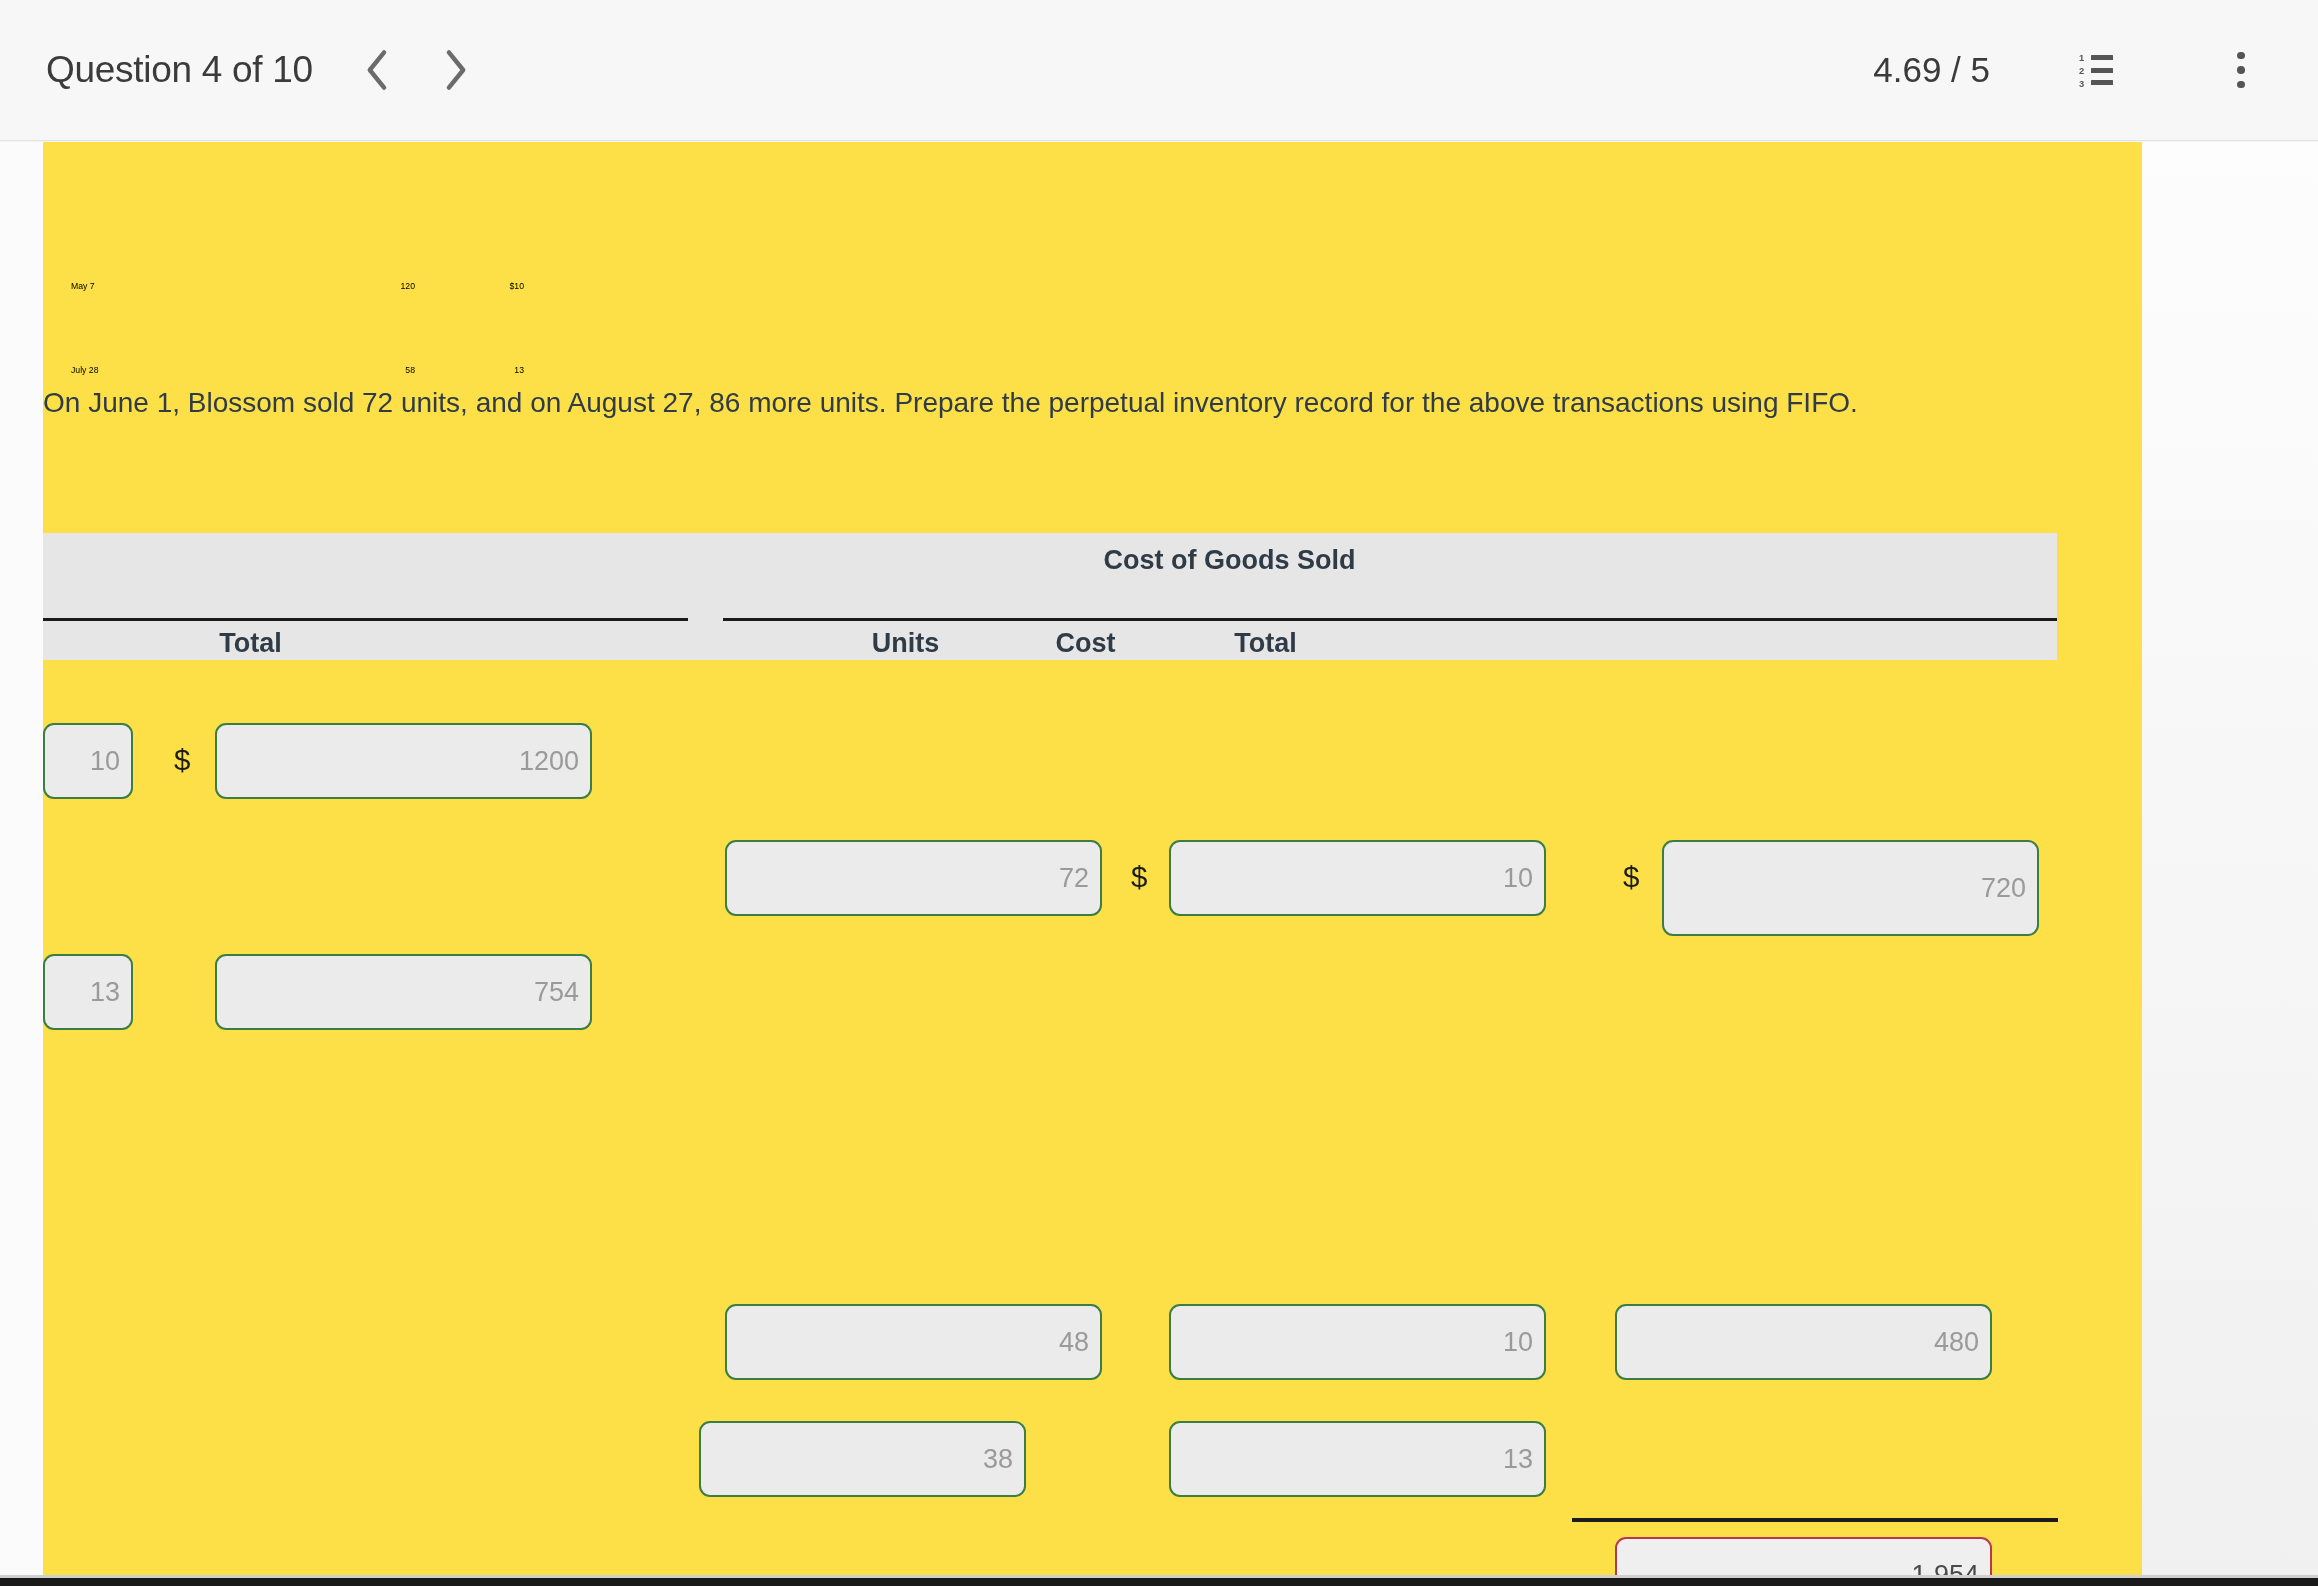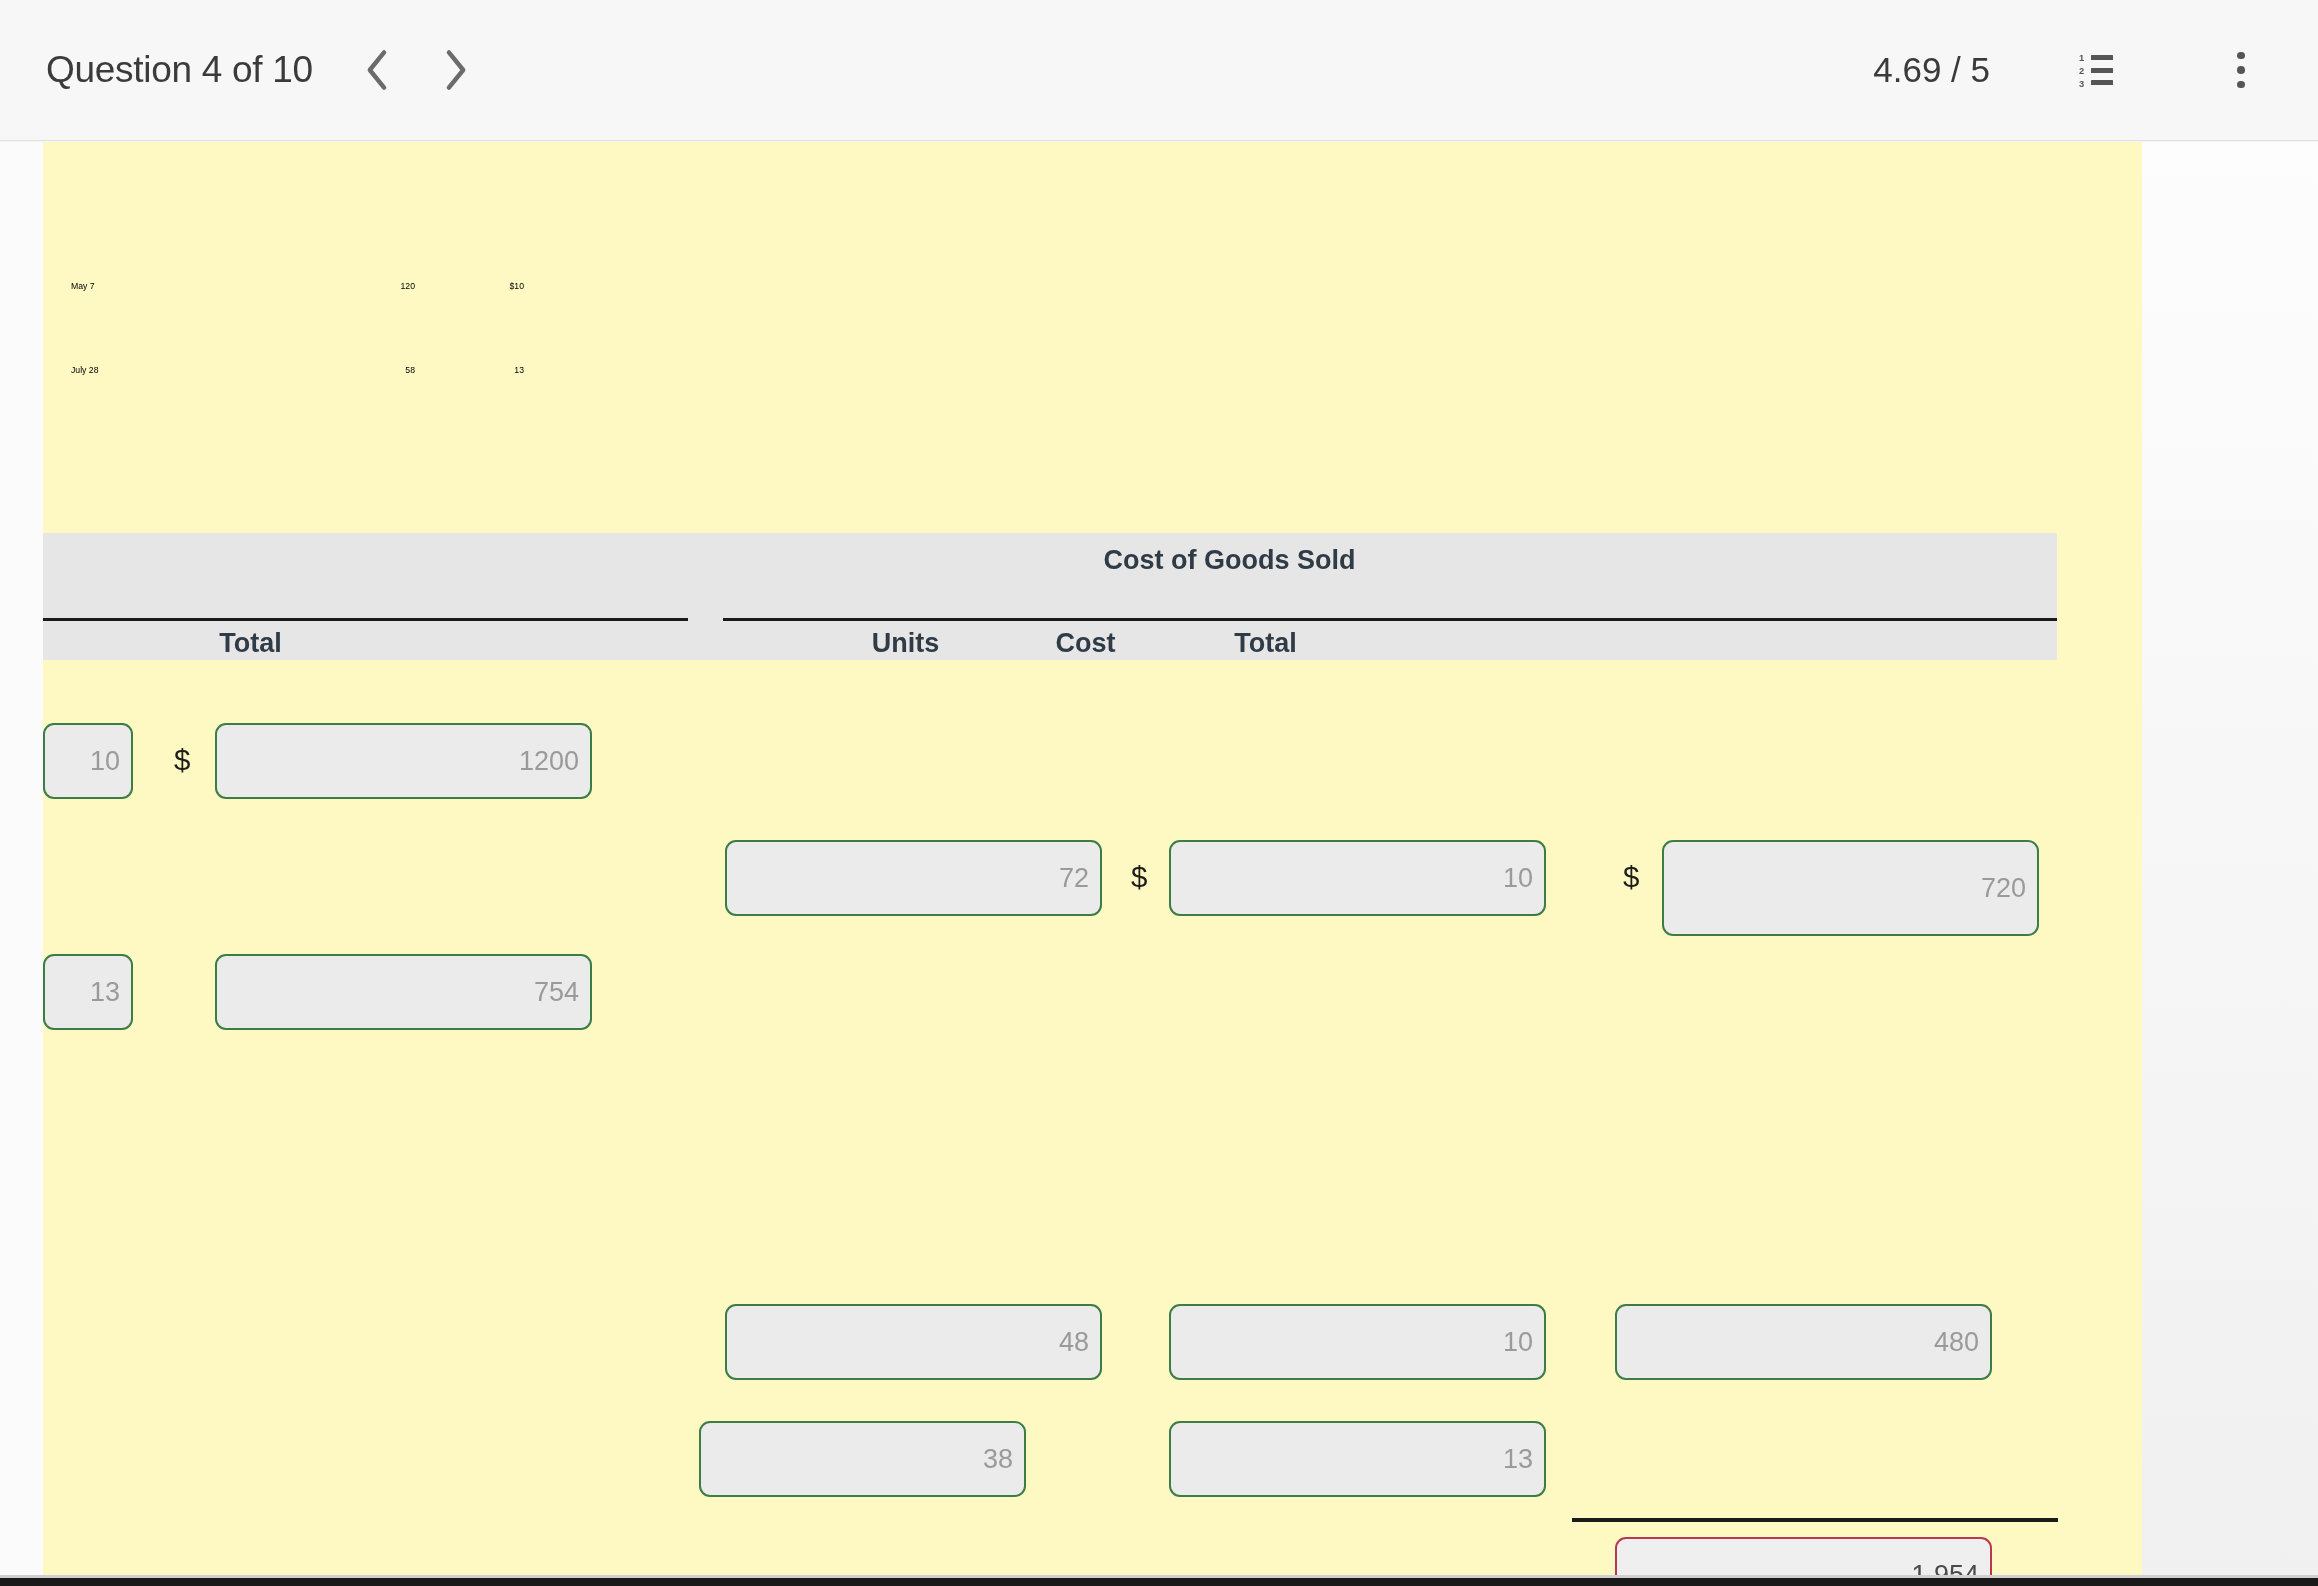--- a/index.html
+++ b/index.html
@@ -101,21 +101,21 @@
     border-radius: 50%; background: #555;
     margin-bottom: 7px;
   }
   .kebab span:last-child { margin-bottom: 0; }
 
   
   .content-panel {
     position: absolute;
     left: 43px; top: 142px;
     width: 2099px; height: 1436px;
-    background: #fef9c3;
+    background: #fde047;
     overflow: hidden;
     z-index: 5;
   }
   .gutter-left {
     position: absolute; left: 0; top: 142px;
     width: 43px; height: 1436px;
     background: #fbfbfb;
     z-index: 4;
   }
   .gutter-right {
@@ -275,20 +275,21 @@
   <div class="content-panel">
 
     <div class="txn-date" style="left:28px;  top:139px;">May 7</div>
     <div class="txn-units" style="left:66px; top:139px; width:306px;">120</div>
     <div class="txn-cost" style="left:164px; top:139px; width:317px;">$10</div>
 
     <div class="txn-date" style="left:28px;  top:223px;">July 28</div>
     <div class="txn-units" style="left:66px; top:223px; width:306px;">58</div>
     <div class="txn-cost" style="left:164px; top:223px; width:317px;">13</div>
 
+    <div class="prompt" style="top:241px; left:0px; width:2020px; position:absolute;">On June 1, Blossom sold 72 units, and on August 27, 86 more units. Prepare the perpetual inventory record for the above transactions using FIFO.</div>
 
     <div class="tbl-head-band" style="left:0px; top:391px; width:2014px; height:127px;"></div>
 
     <div class="group-title" style="left:680px; top:403px; width:1013px;">Cost of Goods Sold</div>
 
     <div class="rule" style="left:0px;    top:476px; width:645px;"></div>
     <div class="rule" style="left:680px; top:476px; width:1334px;"></div>
 
     <div class="col-head" style="left:82px;  top:486px; width:251px;">Total</div>
     <div class="col-head" style="left:737px; top:486px; width:251px;">Units</div>

